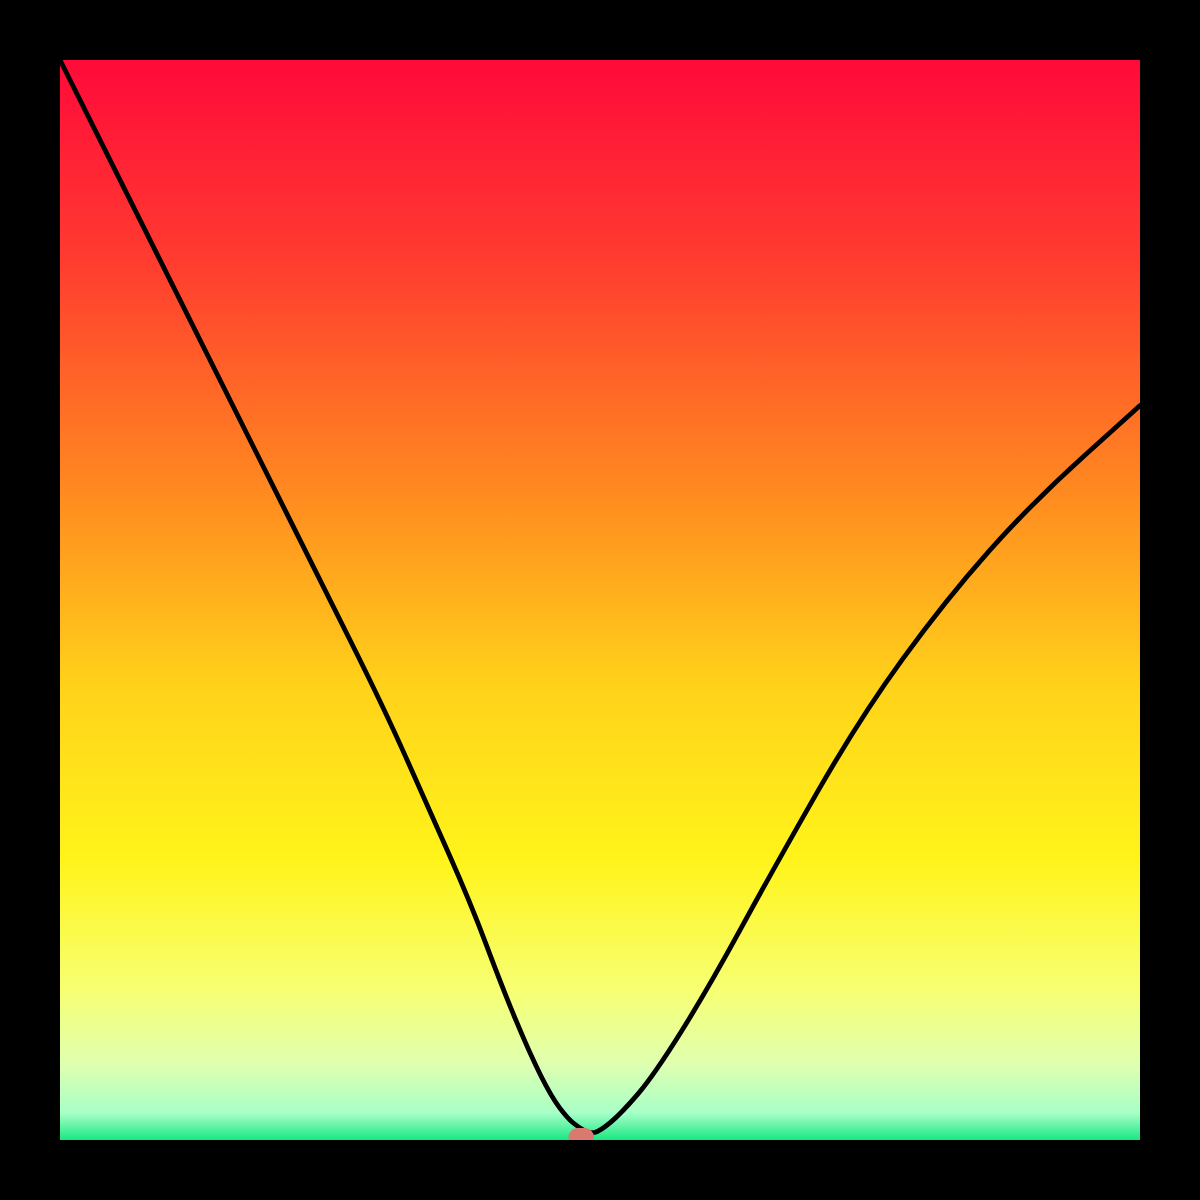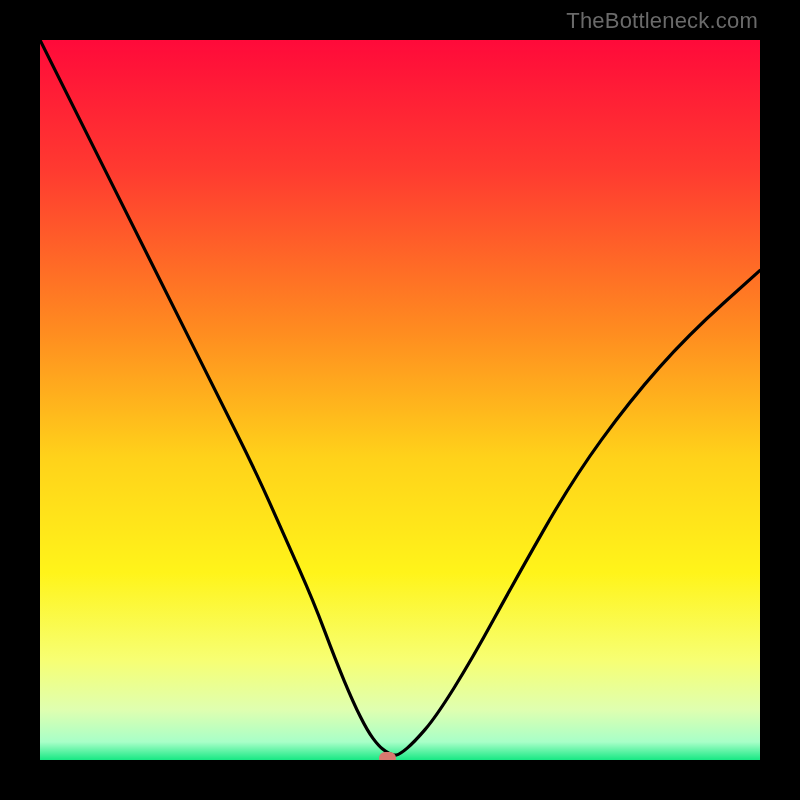--- a/index.html
+++ b/index.html
@@ -80,15 +80,14 @@
     </svg>
 
     <svg class="curve-svg" viewBox="0 0 720 720" preserveAspectRatio="none">
       <path id="curve-path" d="M 0.0 0.0 Q 43.2 86.4 64.8 129.6 Q 86.4 172.8 108.0 216.0 Q 129.6 259.2 151.2 302.4 Q 172.8 345.6 194.4 388.8 Q 216.0 432.0 230.4 464.4 Q 244.8 496.8 259.2 529.2 Q 273.6 561.6 284.4 590.4 Q 295.2 619.2 304.2 640.8 Q 313.2 662.4 320.4 676.8 Q 327.6 691.2 333.0 698.4 Q 338.4 705.6 342.0 708.5 Q 345.6 711.4 349.2 713.5 Q 352.8 715.7 356.4 715.0 Q 360.0 714.2 367.2 708.1 Q 374.4 702.0 385.2 689.4 Q 396.0 676.8 414.0 648.0 Q 432.0 619.2 453.6 579.6 Q 475.2 540.0 504.0 489.6 Q 532.8 439.2 561.6 399.6 Q 590.4 360.0 619.2 327.6 Q 648.0 295.2 684.0 262.8 T 720.0 230.4" fill="none" stroke="#000000" stroke-width="3.2" stroke-linejoin="round" stroke-linecap="round"></path>
     </svg>
 
     <div id="marker" class="marker" style="left: 339.12px; top: 712.08px; width: 17.28px; height: 11.52px; background: rgb(217, 121, 111);"></div>
 
   </div>
 
-  <div class="watermark">TheBottleneck.com</div>
 
 </div>
 
 </body></html>

